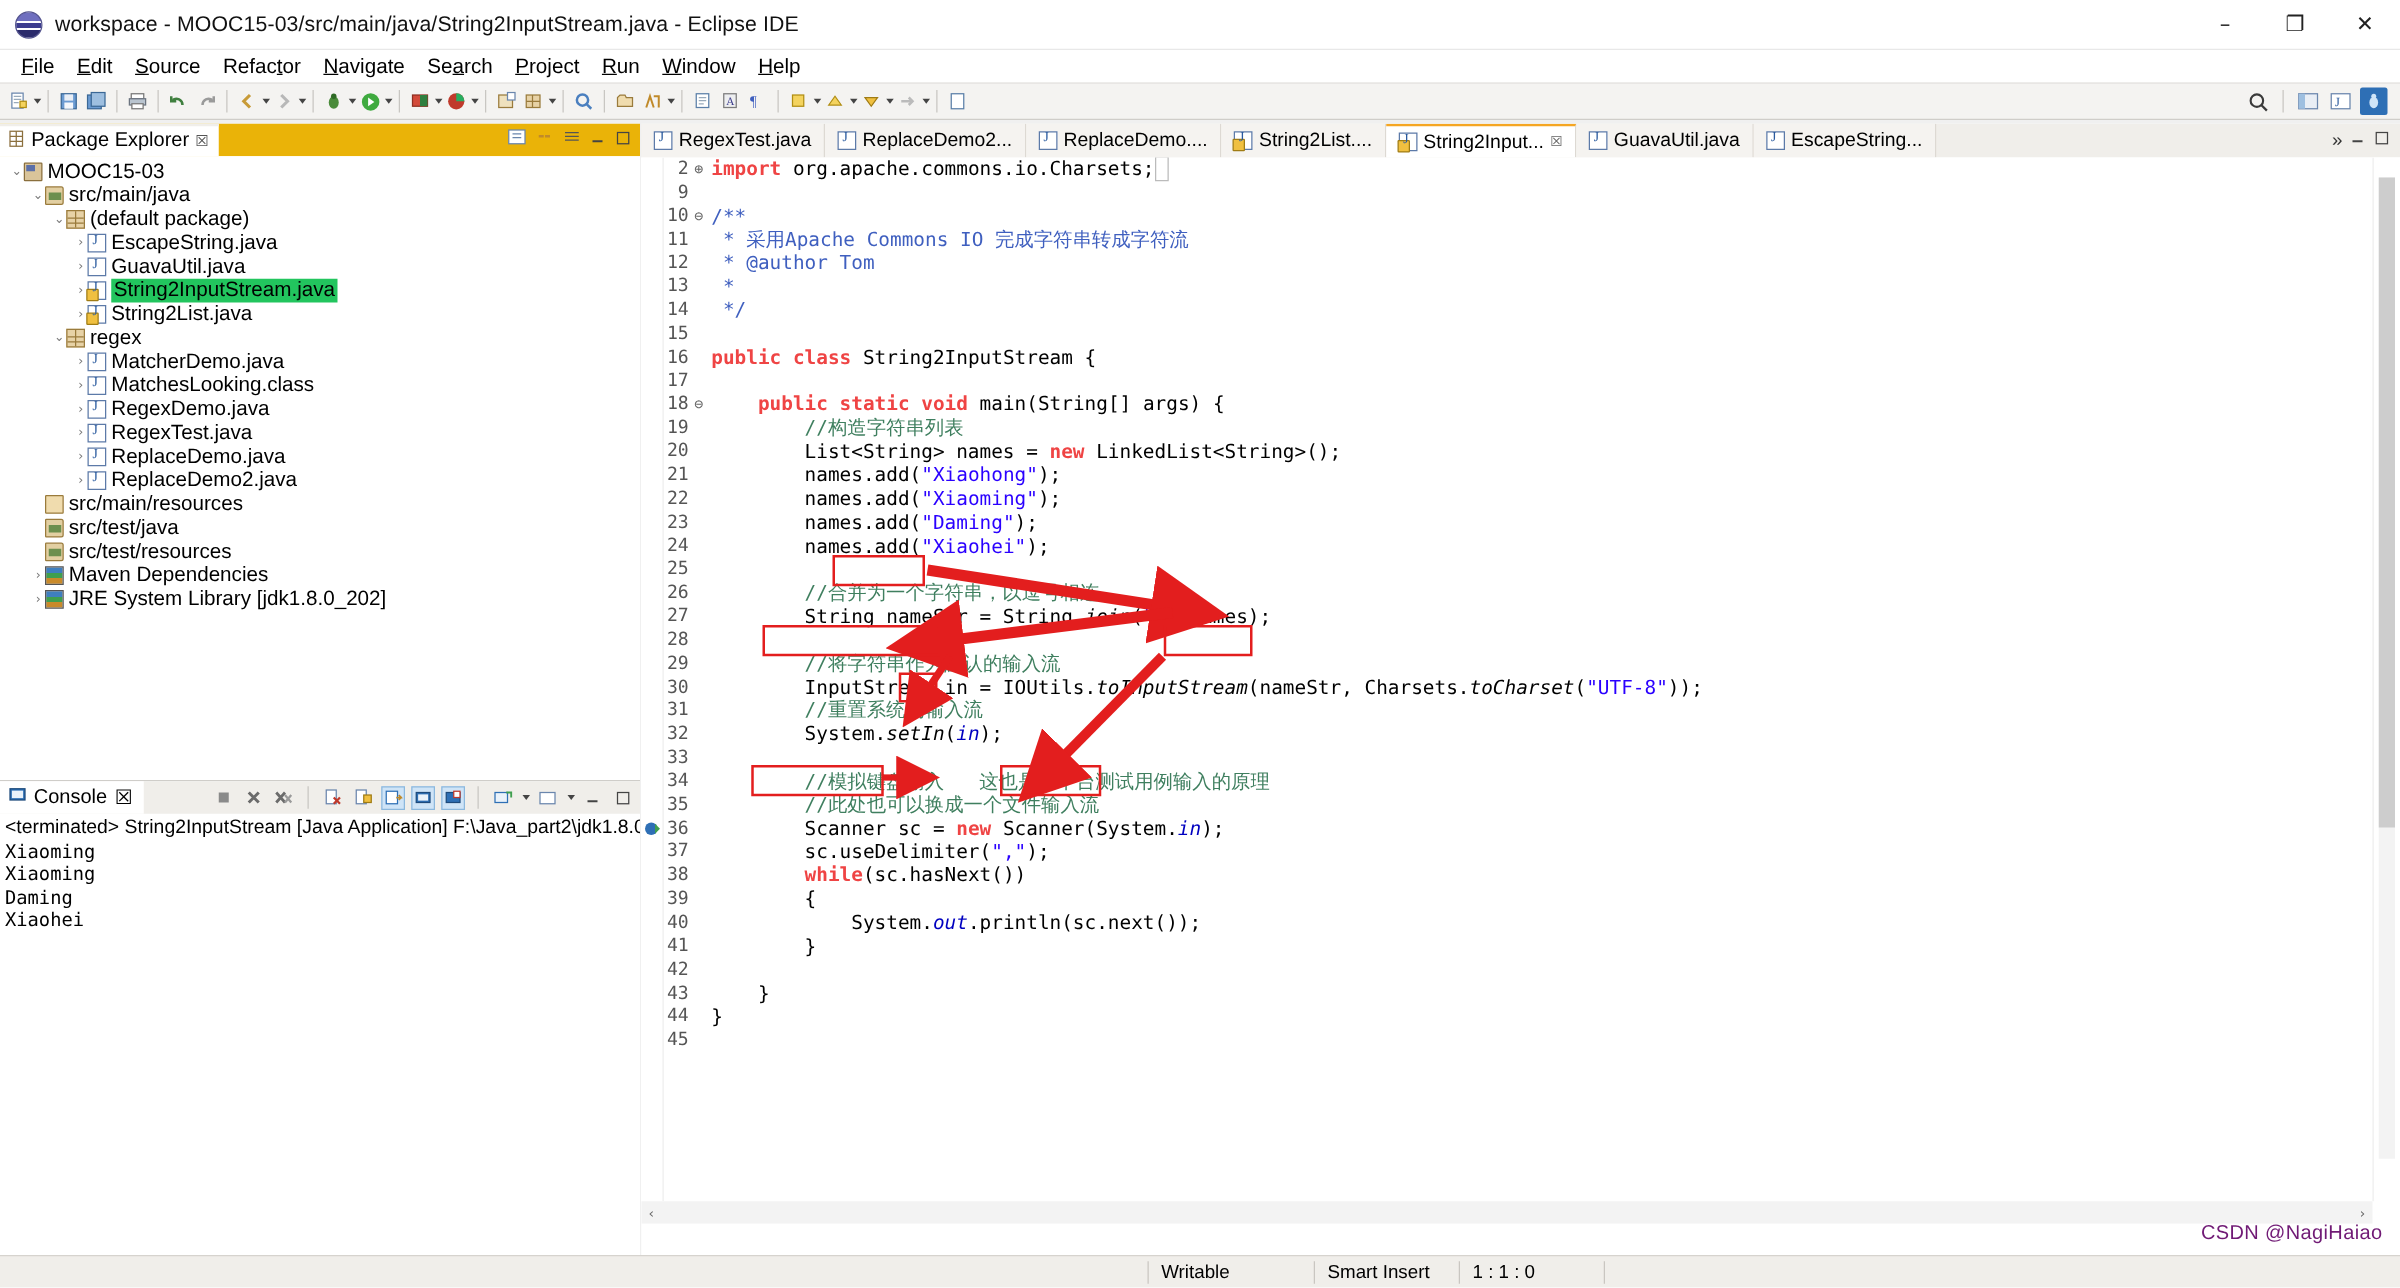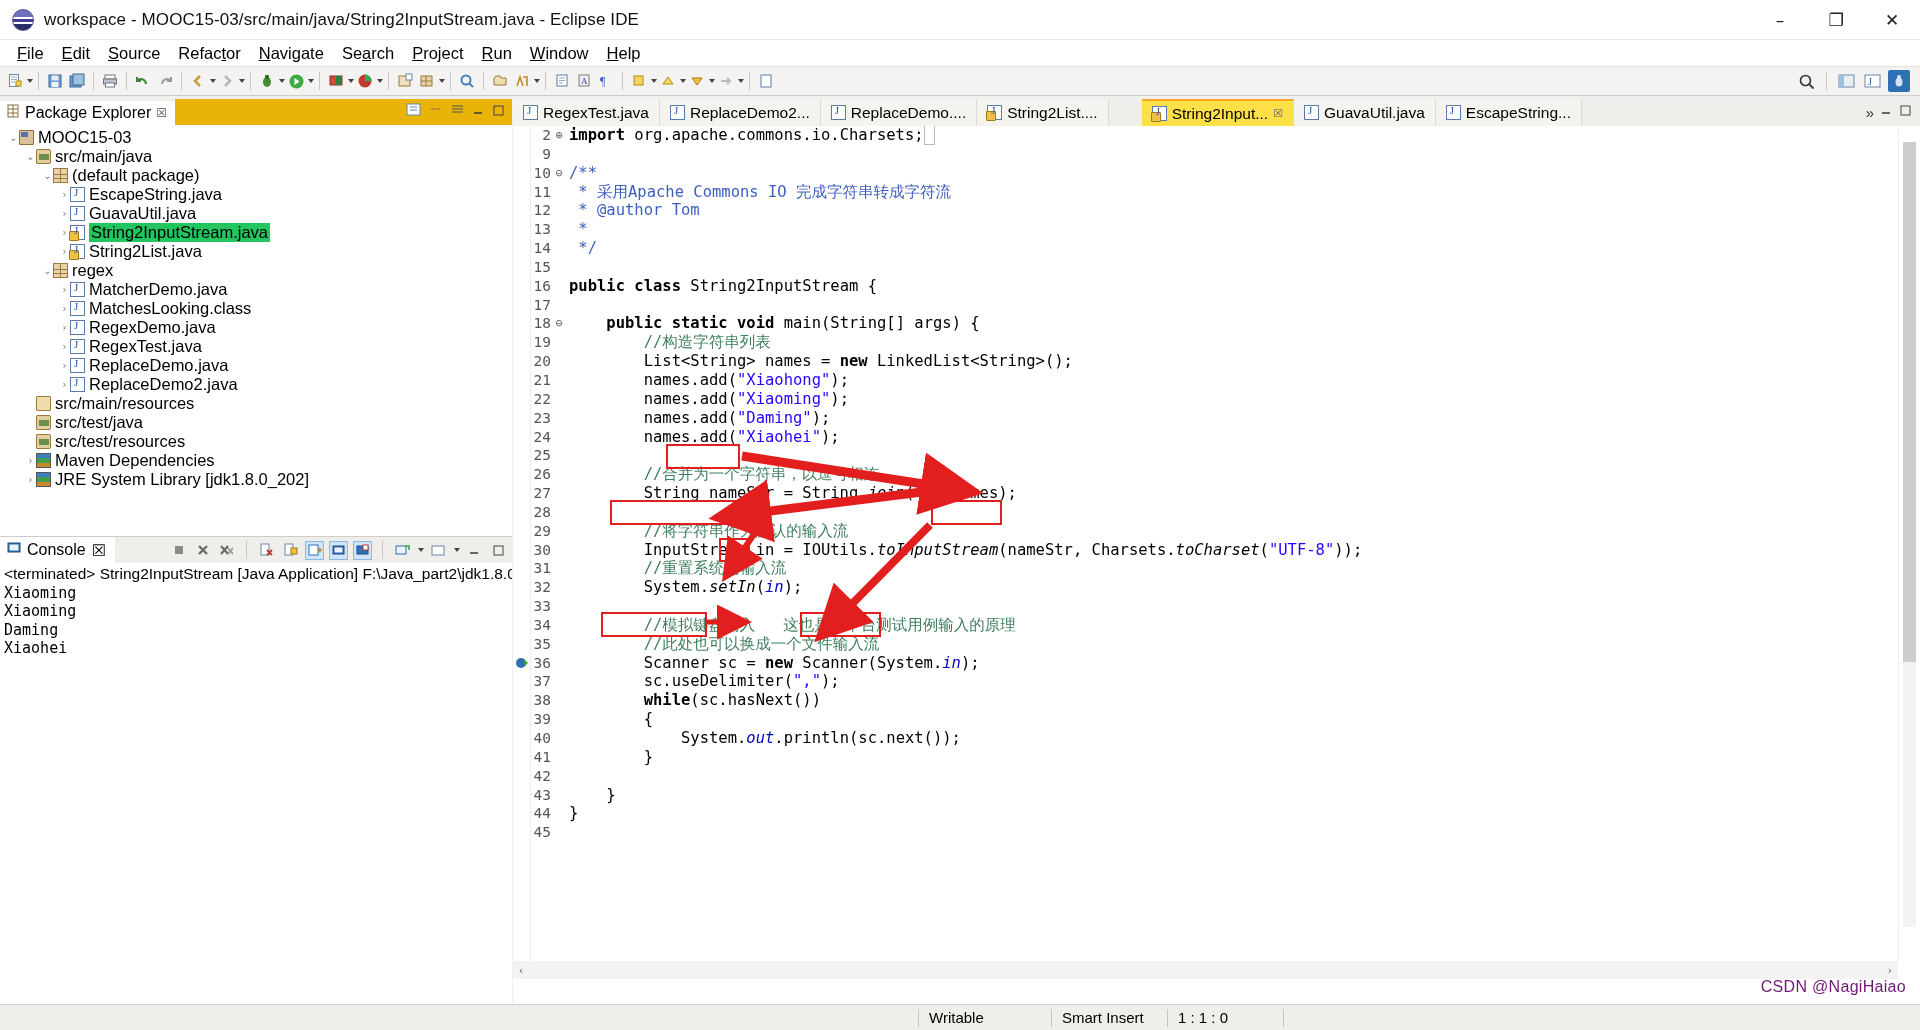--- a/index.html
+++ b/index.html
@@ -75,49 +75,49 @@
   .ico-pkg { background:#e7d2a6; border:1px solid #9a7b3c;}
   .ico-pkg:after{content:"";position:absolute;left:0;top:5px;width:13px;height:1px;background:#9a7b3c;box-shadow:0 4px 0 #9a7b3c;}
   .ico-pkg:before{content:"";position:absolute;left:6px;top:0;width:1px;height:13px;background:#9a7b3c;}
   .ico-java { background:#fff; border:1px solid #5c7aa8; }
   .ico-java:after{content:"J";position:absolute;left:3px;top:-2px;font-size:11px;color:#2a5a9e;font-family:"Liberation Serif",serif;}
   .ico-java.warn:before{content:"";position:absolute;left:-2px;bottom:-2px;width:8px;height:8px;background:#f0c040;border:1px solid #a07c14;border-radius:1px;}
   .ico-folder { background:#f0dcae; border:1px solid #9a7b3c; border-radius:1px; }
   .ico-lib { background:linear-gradient(#3f7fbf 0 33%, #3f9f4f 33% 66%, #c98a2a 66% 100%); border:1px solid #555; }
 
   
-  .consolepane { height:468px; border-top:1px solid #cfcdc9; display:flex; flex-direction:column; background:#fff;}
+  .consolepane { height:380px; border-top:1px solid #cfcdc9; display:flex; flex-direction:column; background:#fff;}
   .consoletabs { height:26px; background:#f0eeea; display:flex; align-items:center; }
   .ctab { height:26px; background:#fff; display:flex; align-items:center; gap:6px; padding:0 9px 0 7px; font-size:16px;}
   .cicons { margin-left:auto; display:flex; align-items:center; gap:5px; padding-right:4px;}
   .cbtn { width:19px;height:19px; display:flex; align-items:center; justify-content:center;}
   .cbtn.on { background:#cfe4f7; border:1px solid #8cb8dd; }
   .consoleout { flex:1; padding:2px 4px; font-family:"DejaVu Sans Mono", monospace; font-size:15px; line-height:18.5px; overflow:hidden; }
   .consoleout .hdr { font-family:"Liberation Sans", sans-serif; font-size:15.5px; white-space:nowrap; }
 
   
   .editor { position:absolute; left:513px; top:0; right:0; bottom:0; background:#fff; }
   .etabs { height:27px; background:#f0eeea; display:flex; align-items:flex-end; position:relative; overflow:hidden;}
   .etab { height:27px; display:flex; align-items:center; gap:5px; padding:0 10px; font-size:15.5px; color:#000; white-space:nowrap;
           border-right:1px solid #ddd9d3; background:#f5f3f0;}
-  .etab.active { background:#fde047; border-top:2px solid #f5a623; padding-top:0;margin-left:33px; }
+  .etab.active { background:#ffffff; border-top:2px solid #f5a623; padding-top:0; }
   .etab .x { font-size:11px; color:#666; font-family:"DejaVu Sans", sans-serif; }
   .etabs-right { margin-left:auto; display:flex; align-items:center; gap:6px; padding:0 8px 4px 8px;}
 
   .editorbody { position:absolute; left:0; top:27px; right:0; bottom:25px; background:#fff; overflow:hidden; }
   .code {
     position:absolute; left:0; top:0; right:22px; bottom:18px;
     font-family:"DejaVu Sans Mono", monospace; font-size:15.5px; line-height:18.85px;
     white-space:pre; color:#000;
   }
   .cline { height:18.85px; display:flex; align-items:center; }
   .gut { width:40px; text-align:right; color:#555; flex:none; padding-right:2px; font-size:14.5px;}
   .fold { width:12px; flex:none; color:#666; font-size:12px; text-align:center;}
   .src { padding-left:4px; }
-  .kw { color:#000000; font-weight:bold; }
+  .kw { color:#ef4444; font-weight:bold; }
   .str { color:#2a00ff; }
   .cmt { color:#3f7f5f; }
   .jdoc { color:#3f5fbf; }
   .fld { color:#0000c0; }
   .ital { font-style:italic; }
 
   
   .vruler { position:absolute; right:0; top:0; bottom:18px; width:22px; background:#fff; border-left:1px solid #eee;}
   .vscroll-track { position:absolute; right:4px; top:16px; bottom:34px; width:13px; background:#f3f3f3;}
   .vscroll-thumb { position:absolute; right:4px; top:16px; width:13px; height:520px; background:#cdcdcd; }

